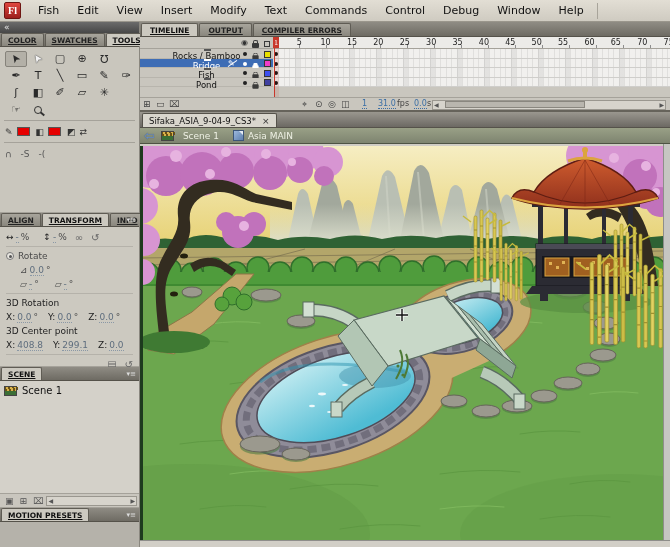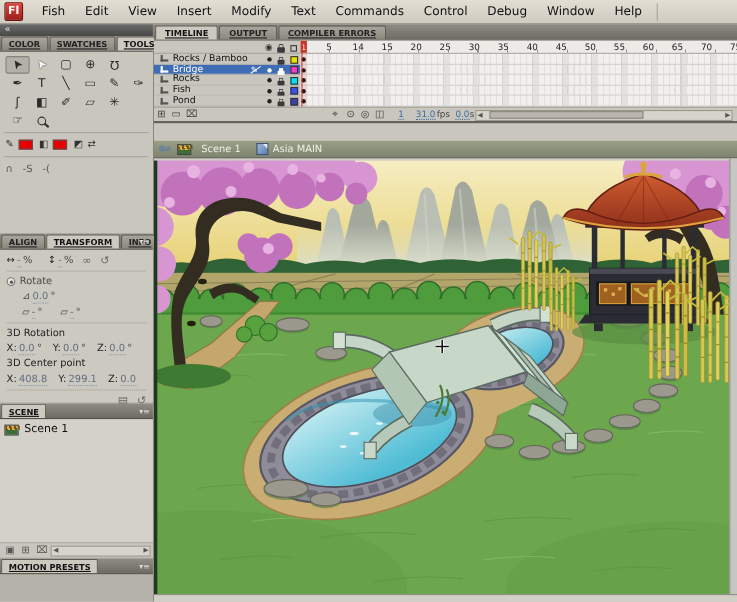--- a/index.html
+++ b/index.html
@@ -6,21 +6,21 @@
       font-family:"DejaVu Sans","Liberation Sans",sans-serif; }
   html,body { width:670px; height:547px; overflow:hidden; background:#c9c6be; }
   #app { position:relative; width:670px; height:547px; font-size:10px; color:#1c1c1c; }
 
   
   .menubar { position:absolute; left:0; top:0; width:670px; height:22px;
     background:linear-gradient(#e2ded4,#cfcbc1); border-bottom:1px solid #9a968c;
     display:flex; align-items:center; }
   .fl-logo { width:17px; height:17px; margin:0 8px 0 4px; background:linear-gradient(#e0473f,#9c1f1c);
     border:1px solid #6e1512; border-radius:2px; color:#fff; font-weight:bold; font-size:10px;
-    display:flex; align-items:center; justify-content:center; }
+    display:flex; align-items:center; justify-content:center;font-family:Liberation Serif, serif; }
   .menu-item { padding:0 9px; font-size:11px; color:#111; line-height:21px; cursor:default; }
   .menu-sep { width:1px; height:16px; background:#a8a49a; margin-left:4px; }
 
   
   .strip { display:flex; align-items:flex-end; height:14px;
     background:linear-gradient(#8f8c84,#6e6b63); border-bottom:1px solid #55524a; position:relative;}
   .strip .tab { font-size:7.5px; font-weight:bold; color:#222; padding:2px 6px 1px;
     background:linear-gradient(#a8a59c,#8a877e); border:1px solid #5f5c54; border-bottom:none;
     border-radius:2px 2px 0 0; margin-left:1px; white-space:nowrap;text-decoration:underline; }
   .strip .tab.active { background:#ccc9c0; color:#111; }
@@ -88,21 +88,21 @@
     border-bottom:1px solid #a5a29a; overflow:hidden; }
   .frames-ruler::after { content:""; position:absolute; left:0; right:0; bottom:0; height:3px;
     background:repeating-linear-gradient(90deg,transparent 0 26px,#8d8d8d 26px 27px); }
   .ruler-nums { position:absolute; left:13px; top:1px; display:flex; }
   .ruler-nums span { width:26.4px; text-align:center; font-size:8px; color:#222; }
   .ph-head { position:absolute; left:0; top:0; width:6px; height:12px; background:#c8372b;
     color:#fff; font-size:7px; text-align:center; line-height:12px; }
   .tl-rows { position:absolute; left:0; right:0; top:12px; }
   .tl-row { height:9.6px; display:flex; position:relative; }
   .row-name { width:133px; display:flex; align-items:center; font-size:8.5px; color:#111;
-    border-bottom:1px solid #b8b5ad; background:#c9c6be; position:relative; }
+    border-bottom:1px solid #b8b5ad; background:#c9c6be; position:relative;flex-direction:column; }
   .tl-row.selected .row-name { background:#3e6db5; color:#fff; }
   .guide-ic { width:7px; height:6px; border-left:2px solid #555; border-bottom:2px solid #555;
     margin:0 4px 0 6px; }
   .tl-row.selected .guide-ic { border-color:#fff; }
   .row-dot { position:absolute; left:103px; width:4px; height:4px; border-radius:50%; background:#222; top:3px;}
   .tl-row.selected .row-dot { background:#fff; }
   .row-lock { position:absolute; left:112px; top:3px; transform:scale(.9); }
   .tl-row.selected .row-lock .lockicon, .tl-row.selected .row-lock .lockicon::before { background:#fff; border-color:#fff;}
   .row-sq { position:absolute; left:124px; top:1.5px; width:7px; height:7px; border:1px solid #333; }
   .pencil-x { position:absolute; left:88px; top:0; font-size:8px; color:#fff; }
@@ -331,21 +331,21 @@
     <div class="tl-body">
       <div class="tl-header">
         <span class="hd-ic" style="left:101px">◉</span>
         <span class="hd-ic" style="left:112px;top:4px"><span class="lockicon"></span></span>
         <span class="hd-ic" style="left:124px;top:3px"><span class="sqicon"></span></span>
       </div>
 
       <div class="frames-ruler">
         <div class="ruler-nums">
           <span>5</span>
-            <span>14</span>
+            <span>10</span>
           <span>15</span>
             <span>20</span>
           <span>25</span>
             <span>30</span>
           <span>35</span>
             <span>40</span>
           <span>45</span>
             <span>50</span>
           <span>55</span>
             <span>60</span>
@@ -378,32 +378,20 @@
             <span class="row-lock"><span class="lockicon"></span></span>
             <span class="row-sq" style="background: rgb(240, 60, 200);"></span>
           </div>
           <div class="row-frames">
               <span class="kf-dot"></span>
             </div>
         </div>
         <div class="tl-row">
           <div class="row-name">
               <span class="guide-ic"></span>
-            <span>Rocks</span>
-            <span class="row-dot"></span>
-            <span class="row-lock"><span class="lockicon"></span></span>
-            <span class="row-sq" style="background: rgb(0, 224, 240);"></span>
-          </div>
-          <div class="row-frames">
-              <span class="kf-dot"></span>
-            </div>
-        </div>
-        <div class="tl-row">
-          <div class="row-name">
-              <span class="guide-ic"></span>
             <span>Fish</span>
             <span class="row-dot"></span>
             <span class="row-lock"><span class="lockicon"></span></span>
             <span class="row-sq" style="background: rgb(60, 80, 240);"></span>
           </div>
           <div class="row-frames">
               <span class="kf-dot"></span>
             </div>
         </div>
         <div class="tl-row">
@@ -436,20 +424,26 @@
       <span class="tf-ic tf-val" style="left:274px;font-size:8px">0.0</span>
       <span class="tf-ic" style="left:287px;font-size:8px">s</span>
       <div class="tl-hscroll">
         <span>◀</span>
           <div class="thumb"></div>
           <span>▶</span>
       </div>
     </div>
   </div>
 
+  <div class="doc-tabbar">
+    <div class="doc-tab">
+      <span>Sifaka_ASIA_9-04-9_CS3*</span>
+      <span class="doc-close">×</span>
+    </div>
+  </div>
 
   <div class="editbar">
     <span class="back-arrow">⇦</span>
     <span class="clapper"></span>
     <span class="crumb" style="margin-left:4px">Scene 1</span>
     <span class="sym-ic"></span>
     <span class="crumb">Asia  MAIN</span>
   </div>
 
   <div class="stage">

